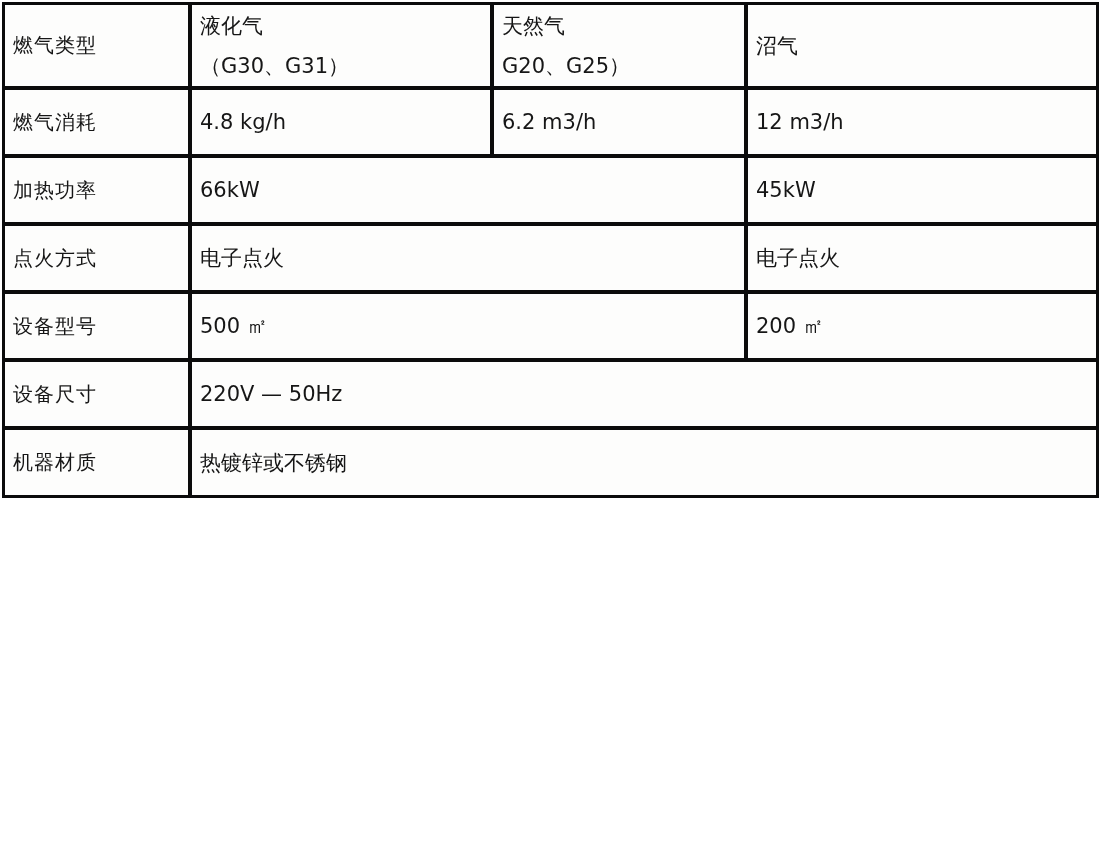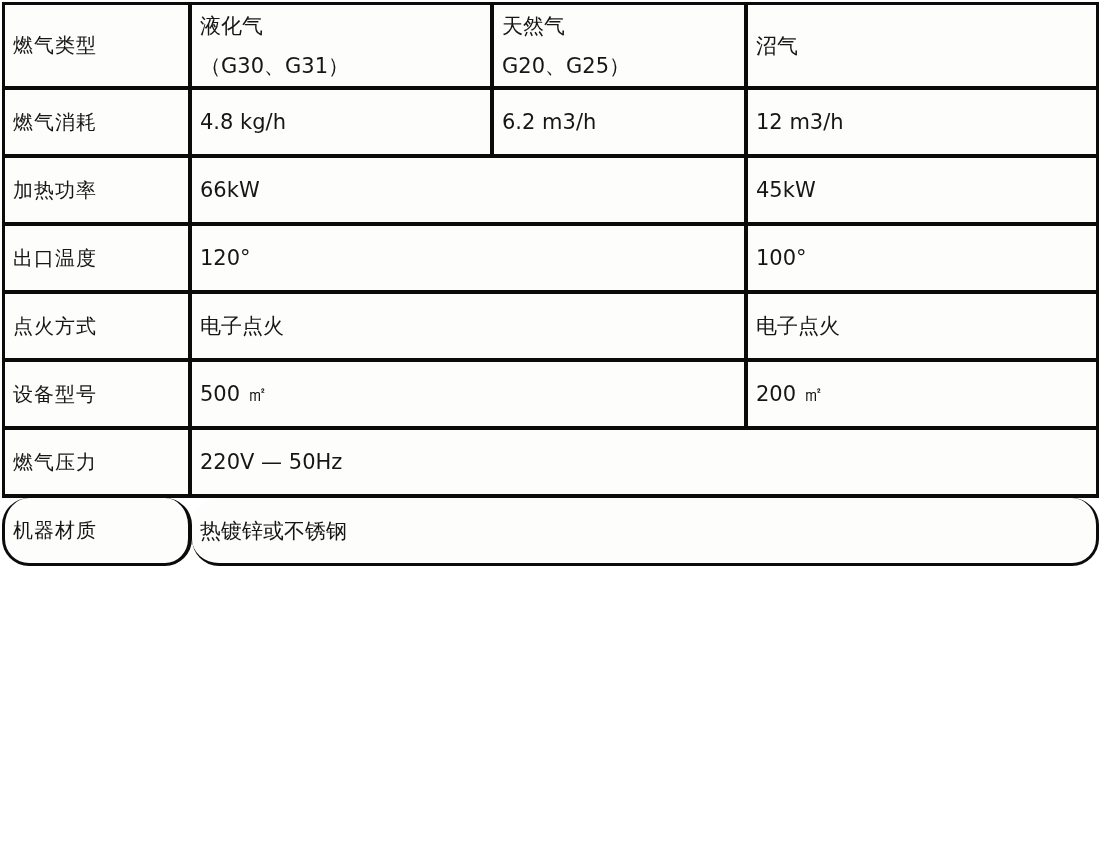--- a/index.html
+++ b/index.html
@@ -25,21 +25,21 @@
     box-sizing:border-box;
     border-right:4px solid var(--line);
     border-bottom:4px solid var(--line);
     background:var(--cell-bg);
     vertical-align:middle;
     padding:0 4px 0 8px;
     overflow:hidden;
   }
   td:first-child{border-left:3px solid var(--line);}
   tr:first-child td{border-top:3px solid var(--line);}
-  tr:last-child td{border-bottom:3px solid var(--line);border-radius:27px;}
+  tr:last-child td{border-bottom:3px solid var(--line);}
   td.last{border-right:3px solid var(--line);}
   tr.r-tall td{height:88px;}
   tr.r td{height:68px;}
   td.lab{
     font-size:20px;
     letter-spacing:1px;
     font-weight:400;
     font-family:"DejaVu Serif","Liberation Serif",serif;
   }
   td.val{
@@ -79,41 +79,36 @@
     <td class="val last">12 m3/h</td>
   </tr>
 
 
   <tr class="r">
     <td class="lab">加热功率</td>
     <td class="val" colspan="2">66kW</td>
     <td class="val last">45kW</td>
   </tr>
 
-  <tr class="r">
-    <td class="lab">出口温度</td>
-    <td class="val" colspan="2">120°</td>
-    <td class="val last">100°</td>
-  </tr>
 
   <tr class="r">
     <td class="lab">点火方式</td>
     <td class="val" colspan="2">电子点火</td>
     <td class="val last">电子点火</td>
   </tr>
 
   <tr class="r">
     <td class="lab">设备型号</td>
     <td class="val" colspan="2">500 ㎡</td>
     <td class="val last">200 ㎡</td>
   </tr>
 
 
   <tr class="r">
-    <td class="lab">燃气压力</td>
+    <td class="lab">设备尺寸</td>
     <td class="val last" colspan="3">220V — 50Hz</td>
   </tr>
 
 
 
 
 
   <tr class="r">
     <td class="lab">机器材质</td>
     <td class="val last" colspan="3">热镀锌或不锈钢</td>

